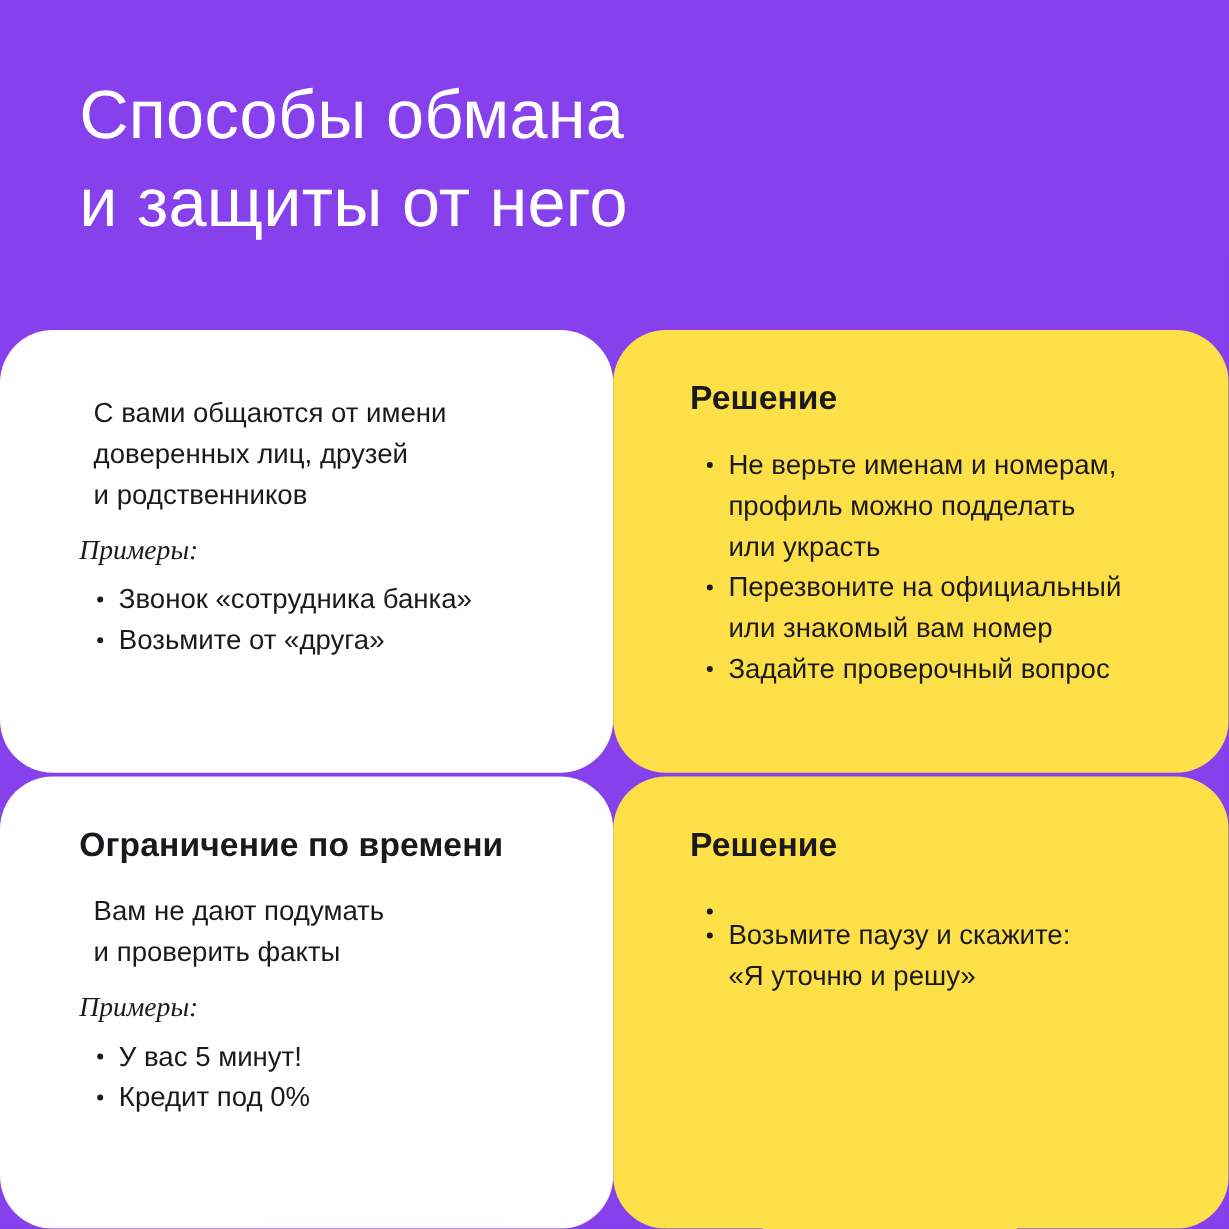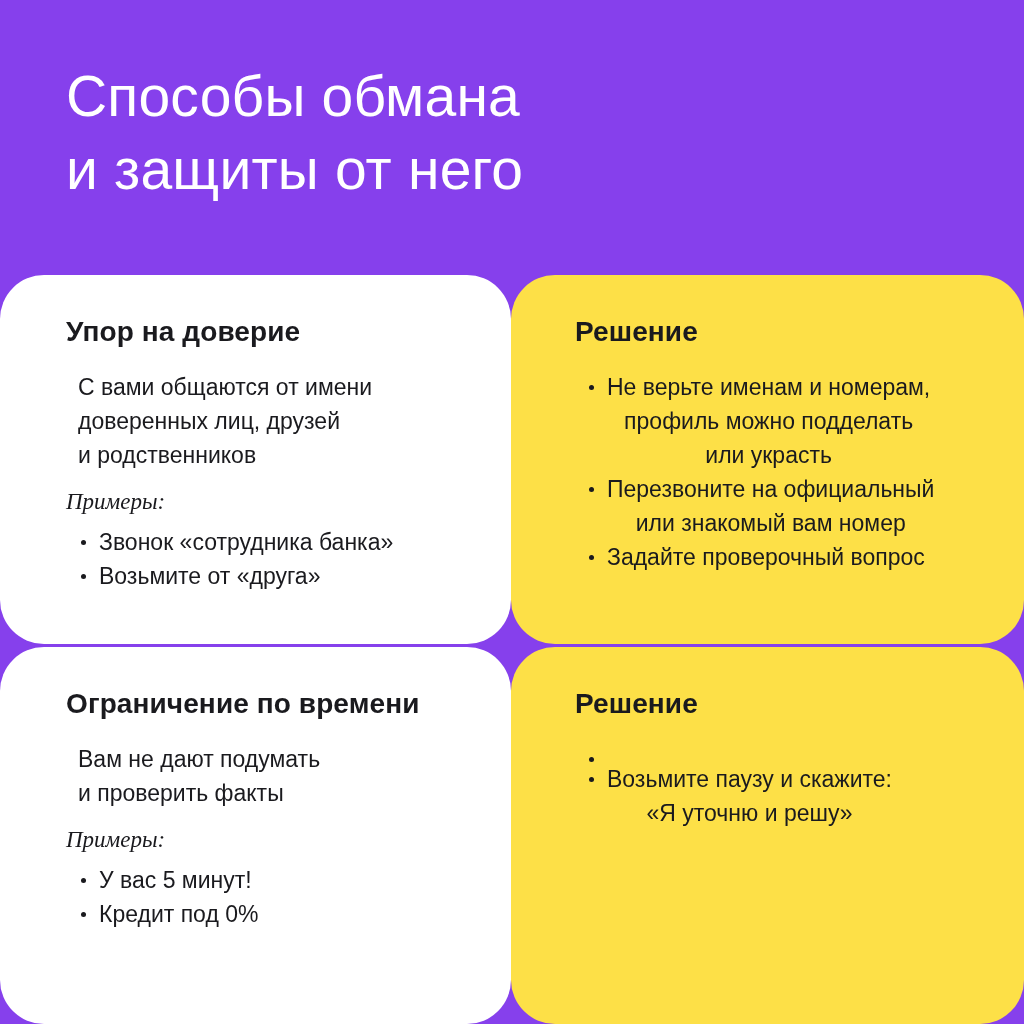--- a/index.html
+++ b/index.html
@@ -67,21 +67,20 @@
     margin: 13px 0 0 0;
     font-size: 23px;
     line-height: 34px;
     font-style: italic;
     font-family: Liberation Serif, serif;
   }
   ul.bullet-list {
     list-style: none;
     margin: 6px 0 0 0;
     padding: 0 0 0 15px;
-    text-align: center;
   }
   ul.bullet-list.solutions {
     margin-top: 20px;
     padding-left: 14px;
   }
   ul.bullet-list li {
     display: flex;
     align-items: flex-start;
     gap: 13px;
     font-size: 23px;
@@ -101,21 +100,20 @@
 <body>
 
 <div class="canvas">
 
   <h1 class="page-title">Способы обмана
 и защиты от него</h1>
 
   <div class="cards-grid">
 
     <section class="card white left-col">
-      <h2 class="card-title">Упор на доверие</h2>
       <p class="card-desc">С вами общаются от имени
 доверенных лиц, друзей
 и родственников</p>
       <p class="examples-label">Примеры:</p>
       <ul class="bullet-list">
         <li>
           <span class="bullet-dot"></span>
           <span class="li-text">Звонок «сотрудника банка»</span>
         </li>
         <li>

